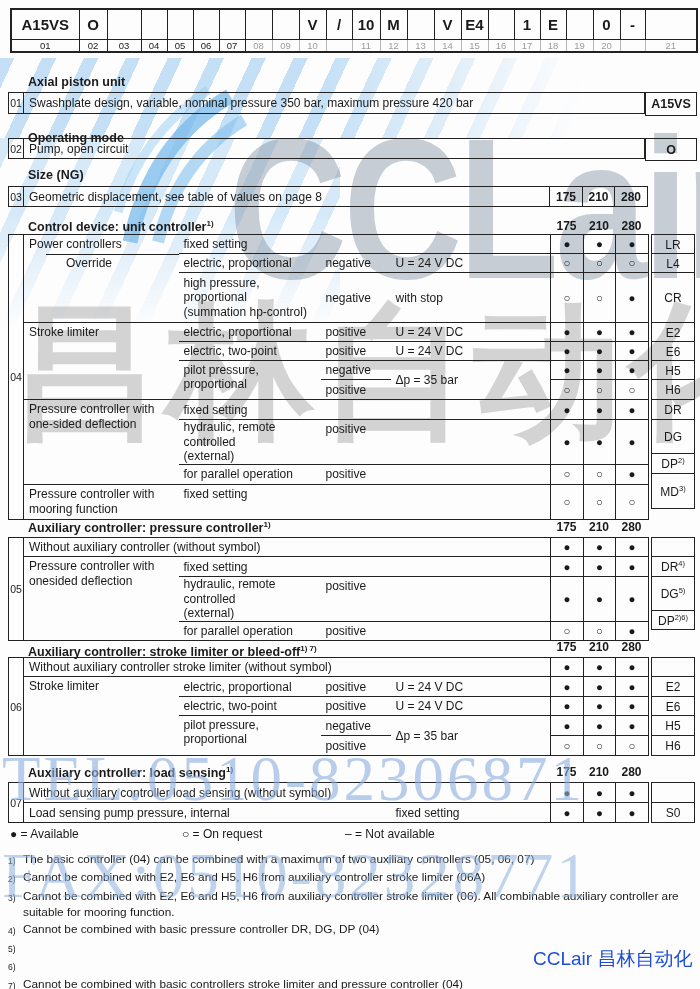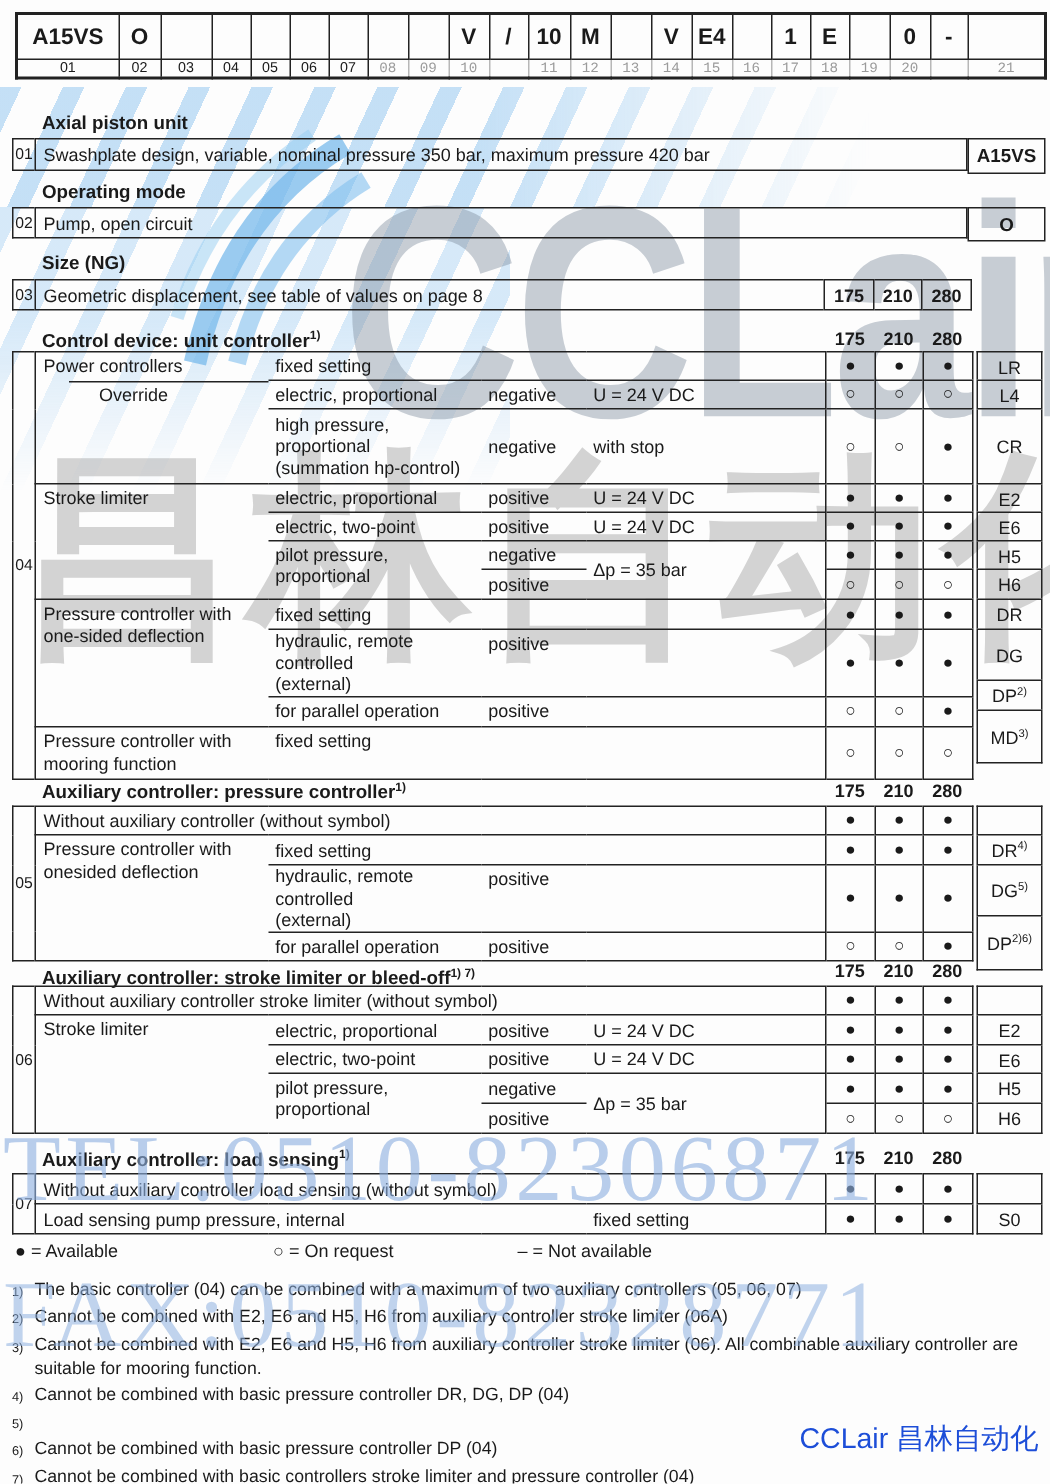--- a/index.html
+++ b/index.html
@@ -30,21 +30,21 @@
   .wm-swoosh{left:112px;top:82px;z-index:0;}
   .content{position:absolute;left:0;top:0;width:700px;height:989px;z-index:1;}
   
   table{border-collapse:collapse;table-layout:fixed;}
   .octab{position:absolute;left:10px;top:8px;width:686px;border:2px solid #222;}
   .octab td{border:1.4px solid #222;text-align:center;padding:0;overflow:hidden;}
   .octab tr.coderow{height:30px;}
   .octab tr.coderow td{font-size:15px;font-weight:bold;}
   .octab tr.numrow{height:13px;}
   .octab tr.numrow td{font-size:9.5px;border-width:1px;}
-  .octab tr.numrow td.dim{color:#9b9b9b;border-color:#b7b7b7;font-family:Liberation Mono, monospace;}
+  .octab tr.numrow td.dim{color:#9b9b9b;border-color:#b7b7b7;}
   
   .rowtab{position:absolute;border:1.5px solid #222;}
   .rowtab td{font-size:12px;padding:0 0 0 5px;vertical-align:middle;overflow:hidden;}
   .rowtab td.numcol{border-right:1px solid #222;padding:0;text-align:center;font-size:10.5px;}
   .rowtab td.szc{border-left:1px solid #222;padding:0;text-align:center;font-weight:bold;}
   .codebox{position:absolute;border:1.7px solid #222;text-align:center;font-weight:bold;font-size:12.5px;
     display:flex;align-items:center;justify-content:center;}
   
   .shead{position:absolute;left:28px;font-size:12.5px;font-weight:bold;white-space:nowrap;}
   .shead sup{font-size:8px;}
@@ -181,21 +181,21 @@
       </colgroup>
     <tbody>
         <tr>
       <td class="numcol">01</td>
       <td>Swashplate design, variable, nominal pressure 350 bar, maximum pressure 420 bar</td>
     </tr>
   </tbody>
     </table>
   <div class="codebox" style="left:645px;top:92px;width:50px;height:22px">A15VS</div>
 
-  <div class="shead" style="top:121px">Operating mode</div>
+  <div class="shead" style="top:131px">Operating mode</div>
   <table class="rowtab" style="left:8px;top:138px;width:637px;height:21px">
     <colgroup>
         <col style="width:15px">
         <col>
       </colgroup>
     <tbody>
         <tr>
       <td class="numcol">02</td>
       <td>Pump, open circuit</td>
     </tr>
@@ -429,21 +429,21 @@
     <tbody>
         <tr style="height:19px">
           <td><span></span><sup></sup></td>
         </tr>
     <tr style="height:20px">
           <td><span>DR</span><sup>4)</sup></td>
         </tr>
     <tr style="height:34px">
           <td><span>DG</span><sup>5)</sup></td>
         </tr>
-    <tr style="height:36px">
+    <tr style="height:19px">
           <td><span>DP</span><sup>2)6)</sup></td>
         </tr>
   </tbody>
     </table>
 
   <div class="shead" style="top:644px"><span>Auxiliary controller: stroke limiter or bleed-off</span><sup>1) 7)</sup></div>
   <div class="sizehead" style="top:640px">
     <span>175</span>
       <span>210</span>
       <span>280</span>
@@ -586,21 +586,20 @@
       </div>
     <div class="fn">
         <span class="fnm">4)</span>
         <span>Cannot be combined with basic pressure controller DR, DG, DP (04)</span>
       </div>
     <div class="fn">
         <span class="fnm">5)</span>
       </div>
     <div class="fn">
         <span class="fnm">6)</span>
-        <span>Cannot be combined with basic pressure controller DP (04)</span>
       </div>
     <div class="fn">
         <span class="fnm">7)</span>
         <span>Cannot be combined with basic controllers stroke limiter and pressure controller (04)</span>
       </div>
   </div>
 
 </div>
 
 <div class="company">CCLair 昌林自动化</div>

